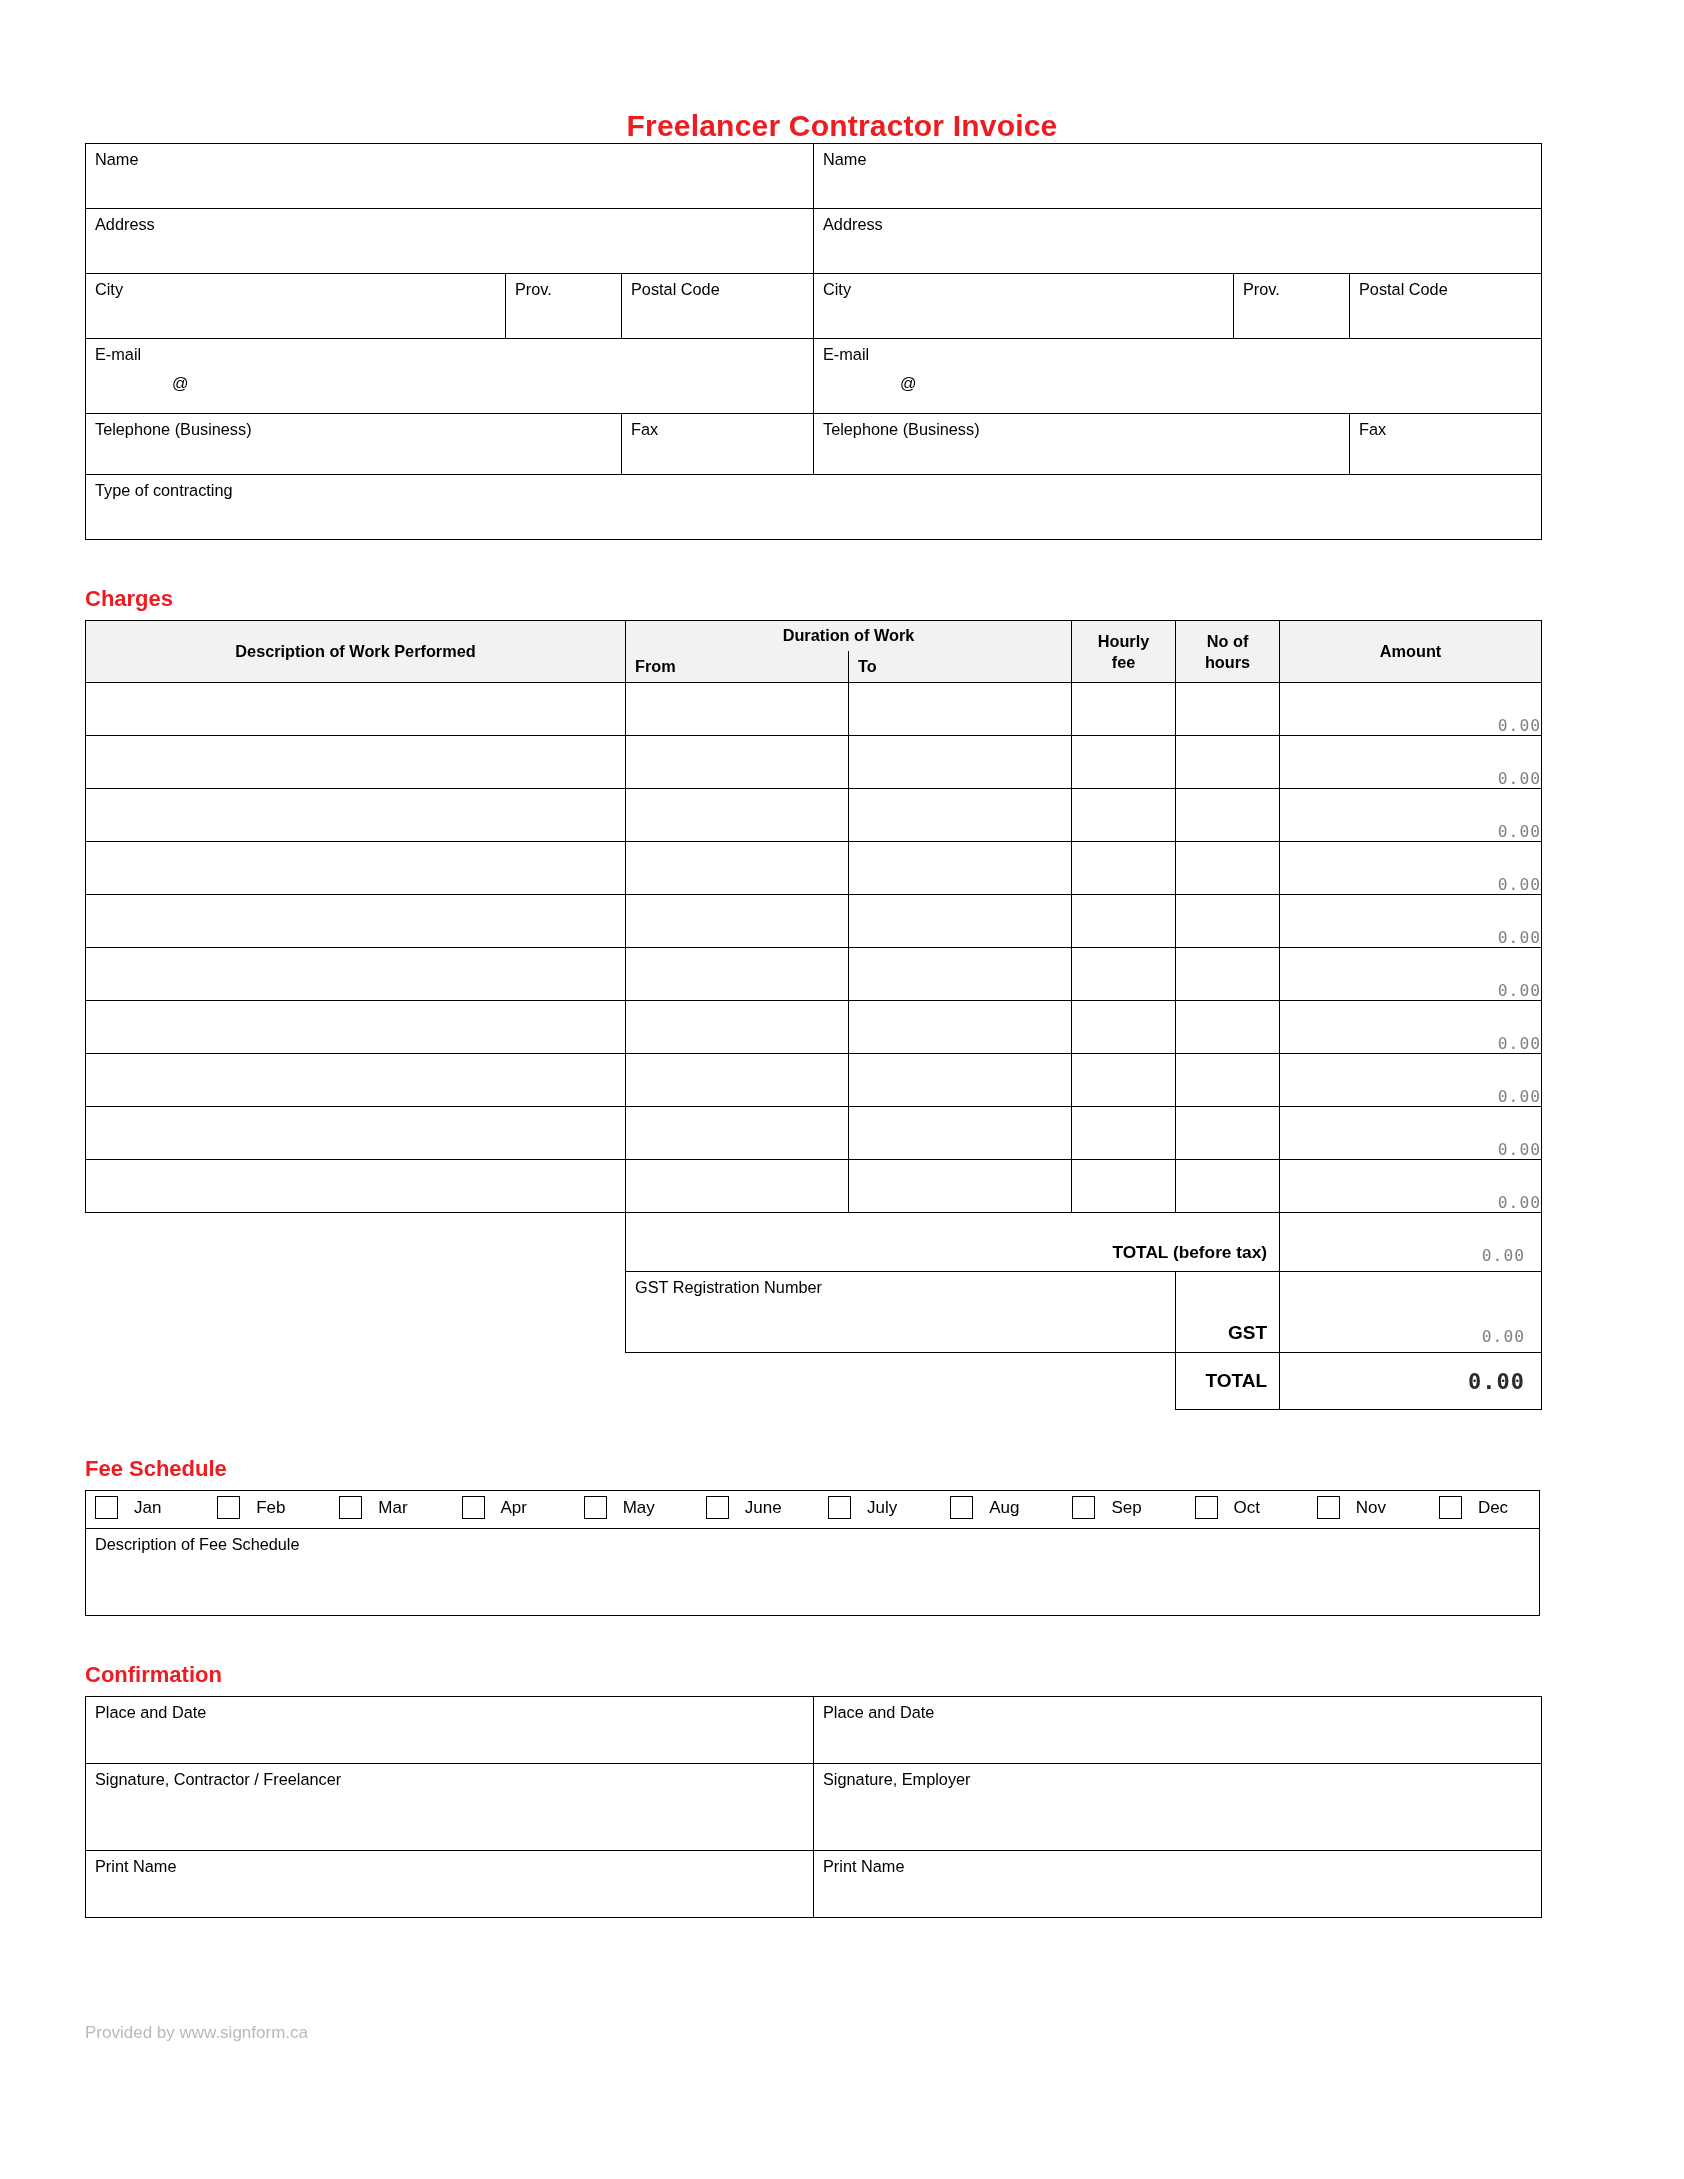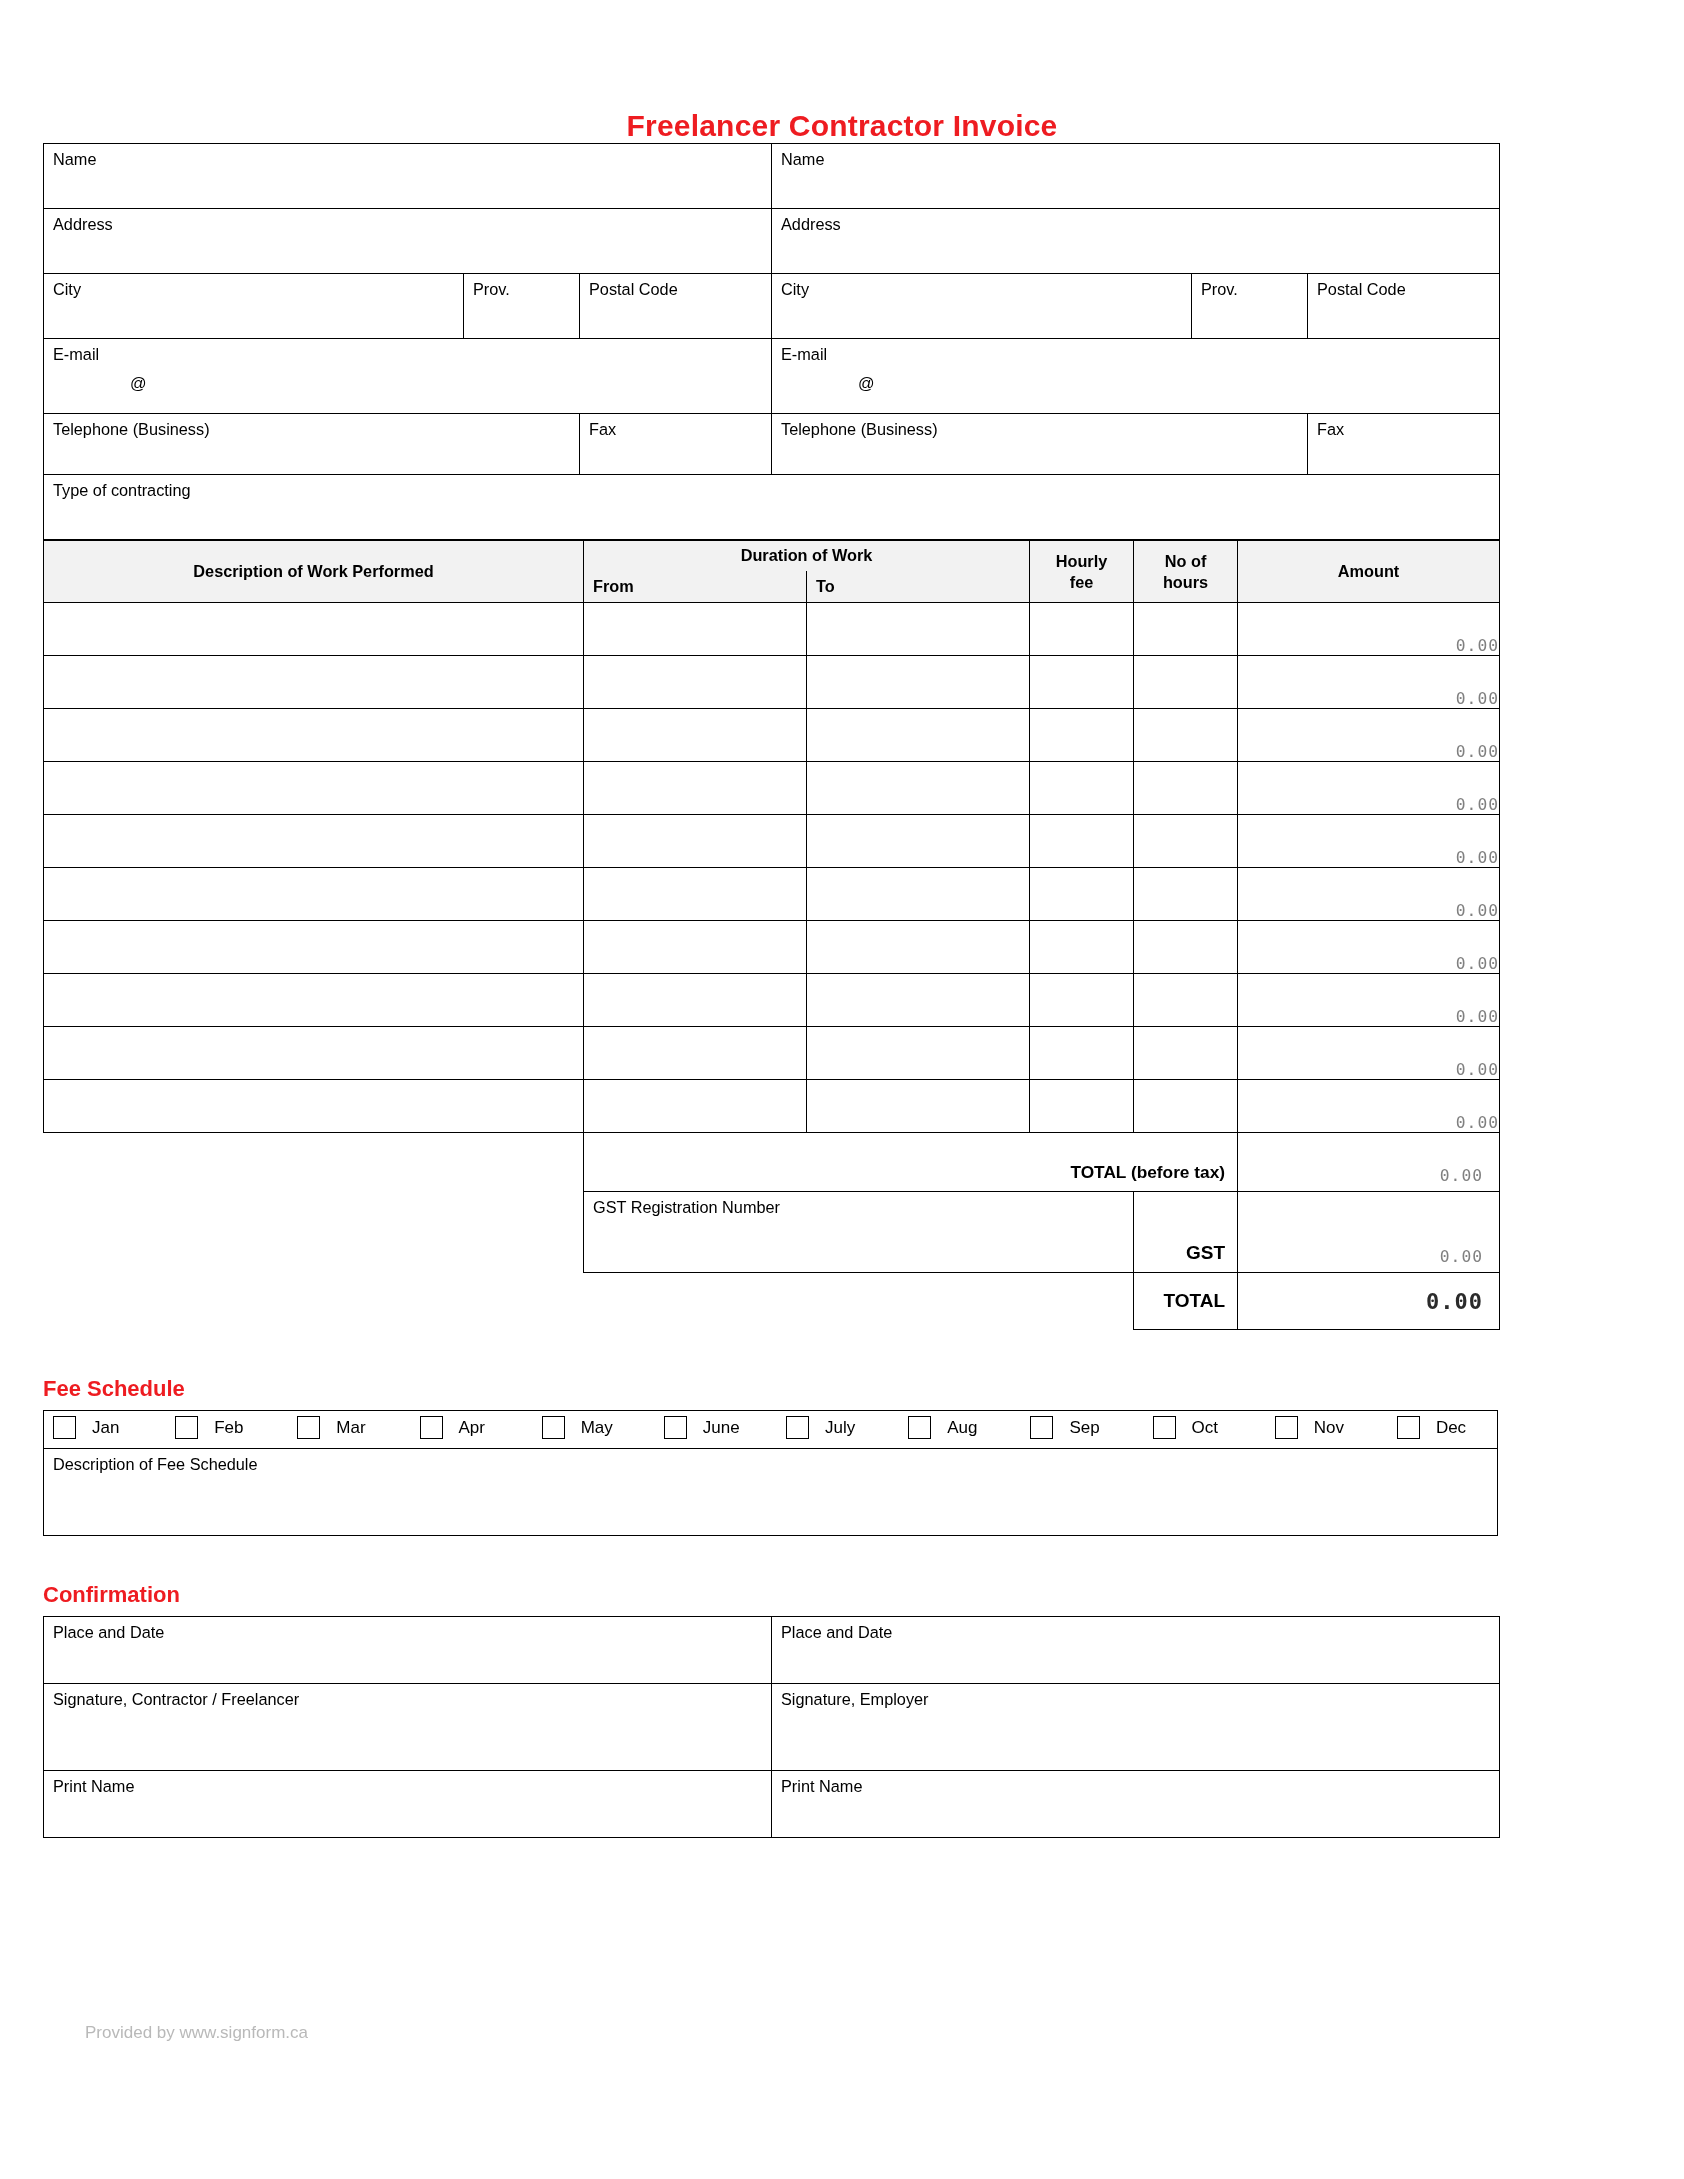--- a/index.html
+++ b/index.html
@@ -13,21 +13,21 @@
     font-family: "Liberation Sans", sans-serif;
     color: #000000;
     position: relative;
     overflow: hidden;
   }
   .page {
     position: relative;
     width: 1684px;
     height: 2179px;
     box-sizing: border-box;
-    padding: 0 43px;
+    padding: 0 85px;
   }
   
   .doc-title {
     text-align: center;
     color: #ee1c21;
     font-size: 30px;
     font-weight: bold;
     padding-top: 109px;
     letter-spacing: 0.2px;
   }
@@ -323,20 +323,23 @@
         </td>
       </tr>
       <tr class="h-tall">
         <td colspan="6">
           <span class="lbl">Type of contracting</span>
         </td>
       </tr>
     </tbody>
   </table>
 
+  <div class="sec-row">
+    <span class="section-head">Charges</span>
+  </div>
 
   <table class="charges">
     <colgroup>
       <col style="width:540px">
         <col style="width:223px">
         <col style="width:223px">
       <col style="width:104px">
         <col style="width:104px">
         <col style="width:262px">
     </colgroup>

